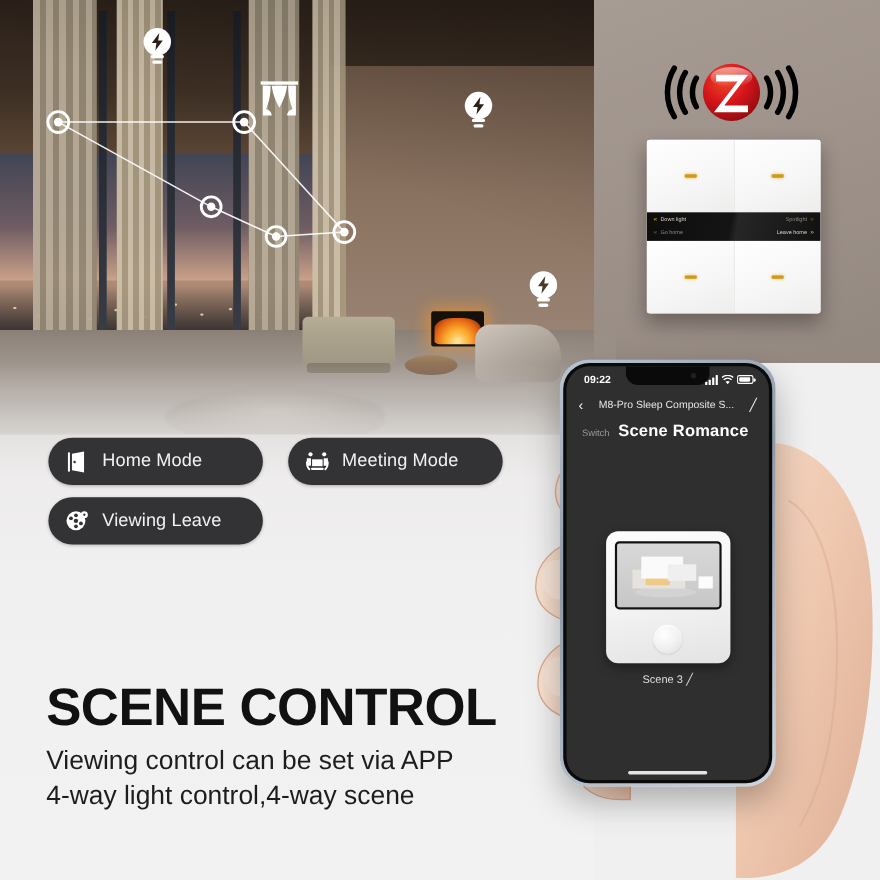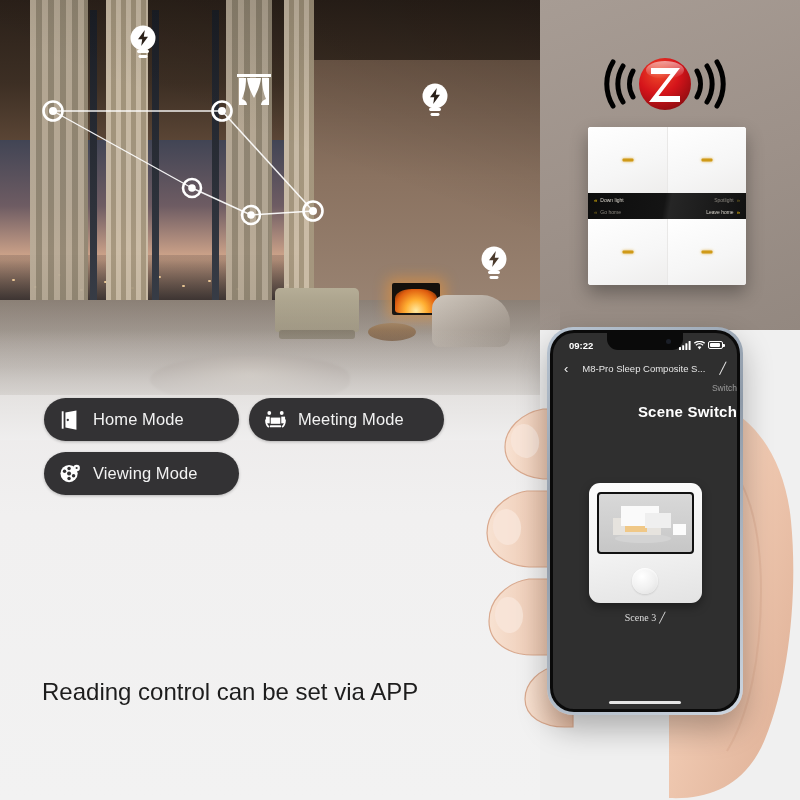--- a/index.html
+++ b/index.html
@@ -112,21 +112,21 @@
   .mesh { position:absolute; left:0; top:0; width:540px; height:300px; }
 
   
   .bulb, .curtain-ico {
     position:absolute; color:#fff;
   }
 
   
   .pills {
     position:absolute; left:44px; top:398px; width:420px;
-    display:grid; grid-template-columns:195px 195px; gap:11px 10px;
+    display:grid; grid-template-columns:195px 195px; gap:11px 23px;
   }
   .pill {
     height:43px; border-radius:22px;
     background:#333234;
     display:flex; align-items:center; gap:11px;
     padding:0 14px;
     box-shadow:0 1px 3px rgba(0,0,0,.25);
   }
   .pill .pico { width:24px; height:24px; flex:0 0 24px; display:flex; align-items:center; justify-content:center; }
   .pill .plabel {
@@ -179,21 +179,21 @@
   .panel .chev { font-size:6px; color:#f2c20a; line-height:1; }
   .panel .chev.dim { color:#7b6a1d; }
   .panel .vline { position:absolute; left:50%; top:0; width:1px; height:42%; background:#e9e8e7; }
   .panel .vline2 { position:absolute; left:50%; bottom:0; width:1px; height:42%; background:#e9e8e7; }
 
   
   .hand { position:absolute; left:455px; top:395px; width:345px; height:405px; }
 
   
   .phone {
-    position:absolute; left:547px; top:327px; width:196px; height:388px;
+    position:absolute; left:509px; top:327px; width:196px; height:388px;
     border-radius:26px;
     background:linear-gradient(145deg,#b9c5d2 0%,#8e9aa8 40%,#cdd6e0 100%);
     padding:3px;
     box-shadow:0 14px 30px rgba(0,0,0,.28);
   }
   .phone .bezel {
     width:100%; height:100%; border-radius:24px; background:#0a0a0a; padding:3px;
   }
   .screen {
     position:relative; width:100%; height:100%; border-radius:21px; overflow:hidden;
@@ -214,27 +214,27 @@
   .bat:after{content:"";position:absolute;right:-2.5px;top:2px;width:1.5px;height:3px;background:#fff;border-radius:0 1px 1px 0;}
   .bat .fill{position:absolute;left:1px;top:1px;bottom:1px;width:10px;background:#fff;border-radius:1px;}
   .navbar {
     position:relative; height:23px; display:flex; align-items:center;
     padding:0 11px; color:#e9e9e9;
   }
   .navbar .title { flex:1; text-align:center; font-size:9.5px; color:#e6e6e6; white-space:nowrap; overflow:hidden; }
   .navbar .back { font-size:13px; line-height:1; color:#eee; }
   .navbar .pen { font-size:11px; color:#eee; }
   .tabsrow {
-    display:flex; align-items:flex-end; gap:8px; padding:3px 0 0 14px;flex-direction:column;
+    display:flex; align-items:flex-end; gap:8px; padding:3px 0 0 14px;
   }
   .tabsrow .t1 { font-size:8.5px; color:#9a9a9a; padding-bottom:2px; }
   .tabsrow .t2 { font-size:15px; color:#fff; font-weight:bold; letter-spacing:.2px; }
   .scene-wrap {
     position:absolute; left:0; right:0; top:150px; display:flex;
-    flex-direction:column; align-items:center;font-family:Liberation Serif, serif;
+    flex-direction:column; align-items:center;
   }
   .scene-card {
     width:113px; height:120px; border-radius:11px;
     background:linear-gradient(170deg,#fdfdfd 0%,#f2f2f2 55%,#e3e3e3 100%);
     box-shadow:0 4px 10px rgba(0,0,0,.35);
     padding:9px 8px 0 8px;
   }
   .scene-card .thumb {
     width:97px; height:62px; border-radius:4px; border:2px solid #111;
     overflow:hidden; position:relative;
@@ -397,28 +397,30 @@
           <circle cx="10.5" cy="12" r="9" fill="#fff"></circle>
           <circle cx="10.5" cy="12" r="2.1" fill="#333234"></circle>
           <circle cx="10.5" cy="6.8" r="1.8" fill="#333234"></circle>
           <circle cx="10.5" cy="17.2" r="1.8" fill="#333234"></circle>
           <circle cx="5.8" cy="9.6" r="1.8" fill="#333234"></circle>
           <circle cx="15.2" cy="14.4" r="1.8" fill="#333234"></circle>
           <circle cx="18.4" cy="6.2" r="3.4" fill="#fff"></circle>
           <circle cx="18.4" cy="6.2" r="1.1" fill="#333234"></circle>
         </svg>
       </span>
-      <span class="plabel">Viewing Mode</span>
+      <span class="plabel">Viewing Leave</span>
     </div>
 
 
   </div>
 
+  <div class="headline">SCENE CONTROL</div>
   <div class="sub">
-    <div>Reading control can be set via APP</div>
+    <div>Viewing control can be set via APP</div>
+    <div>4-way light control,4-way scene</div>
   </div>
 
   <svg class="zigbee" viewBox="0 0 130 62">
     <g fill="none" stroke="#000" stroke-linecap="round">
       <path d="M33 18 A26 26 0 0 0 33 44" stroke-width="5"></path>
       <path d="M23 13 A34 34 0 0 0 23 49" stroke-width="5"></path>
       <path d="M13 9  A42 42 0 0 0 13 53" stroke-width="5"></path>
       <path d="M97 18 A26 26 0 0 1 97 44" stroke-width="5"></path>
       <path d="M107 13 A34 34 0 0 1 107 49" stroke-width="5"></path>
       <path d="M117 9  A42 42 0 0 1 117 53" stroke-width="5"></path>
@@ -529,21 +531,21 @@
         </div>
 
         <div class="navbar">
           <span class="back">‹</span>
           <span class="title">M8-Pro Sleep Composite S...</span>
           <span class="pen">╱</span>
         </div>
 
         <div class="tabsrow">
           <span class="t1">Switch</span>
-          <span class="t2">Scene Switch</span>
+          <span class="t2">Scene Romance</span>
         </div>
 
         <div class="scene-wrap">
           <div class="scene-card">
             <div class="thumb">
               <i class="pad"></i>
               <i class="house-c"></i>
               <i class="warm"></i>
               <i class="house-a"></i>
               <i class="house-b"></i>

